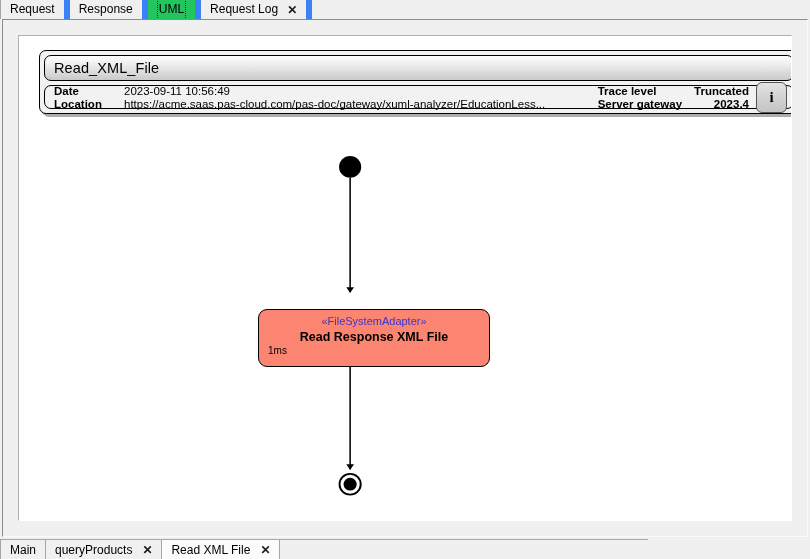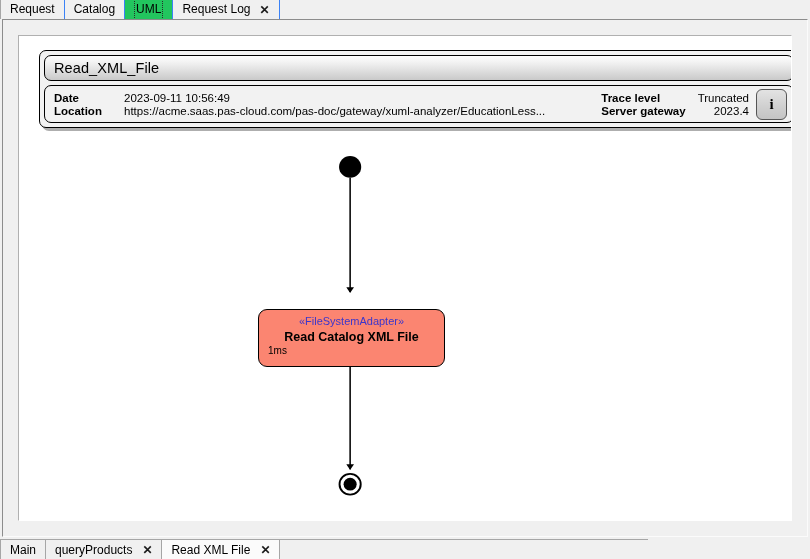--- a/index.html
+++ b/index.html
@@ -29,21 +29,21 @@
     box-sizing: border-box;
   }
   .ttab {
     display: flex;
     align-items: center;
     padding: 1px 9px;
     font-size: 12px;
     line-height: 19px;
     color: #000;
     background: #f0f0f0;
-    border-right: 1px solid #3b82f6;
+    border-right: 6px solid #3b82f6;
     white-space: nowrap;
     cursor: default;
     box-sizing: border-box;
   }
   .ttab:first-child { border-left: 1px solid #a6a6a6; }
   .ttab.sel {
     background: #22c55e;
     text-align: right;
   }
   .ttab.sel .ttab-label {
@@ -124,21 +124,21 @@
   }
   #title-text {
     font-size: 14.5px;
     font-weight: normal;
     letter-spacing: 0.1px;
     color: #000;
   }
   #meta-box {
     box-sizing: border-box;
     margin-top: 4px;
-    height: 38px;
+    height: 24px;
     border: 1px solid #000;
     border-radius: 7px;
     background: #f2f2f2;
     display: flex;
     align-items: center;
     padding: 0 6px 0 9px;
   }
   #meta-left {
     flex: 1 1 auto;
     display: grid;
@@ -152,21 +152,21 @@
     display: grid;
     grid-template-columns: auto auto;
     column-gap: 12px;
     row-gap: 1px;
     font-size: 11.5px;
     text-align: left;
     margin-right: 7px;
   }
   .mlabel { font-weight: bold; color: #000; white-space: nowrap; }
   .mvalue { color: #000; white-space: nowrap; overflow: hidden; text-overflow: clip; }
-  #meta-right .mvalue { text-align: right; }
+  #meta-right .mvalue { text-align: right; font-weight: bold; }
   #info-button {
     flex: 0 0 auto;
     width: 31px;
     height: 31px;
     box-sizing: border-box;
     border: 1px solid #555;
     border-radius: 6px;
     background: linear-gradient(to bottom, #e3e3e3 0%, #cfcfcf 60%, #c4c4c4 100%);
     display: flex;
     align-items: center;
@@ -182,21 +182,21 @@
   #uml-svg {
     position: absolute;
     left: 0; top: 0;
     width: 100%;
     height: 100%;
   }
   #activity-node {
     position: absolute;
     left: 239px;
     top: 273px;
-    width: 187px;
+    width: 232px;
     height: 58px;
     box-sizing: border-box;
     border: 1.5px solid #000;
     border-radius: 9px;
     background: #fb8571;
     padding: 5px 8px 3px 8px;
   }
   #node-stereotype {
     text-align: center;
     color: #3b36cc;
@@ -256,21 +256,21 @@
   }
 </style>
 </head>
 <body>
 
 <div id="top-tabbar">
   <div class="ttab">
     <span class="ttab-label">Request</span>
   </div>
   <div class="ttab">
-    <span class="ttab-label">Catalog</span>
+    <span class="ttab-label">Response</span>
   </div>
   <div class="ttab sel">
     <span class="ttab-label">UML</span>
   </div>
   <div class="ttab">
     <span class="ttab-label">Request Log</span>
     <span class="x">✕</span>
   </div>
 </div>
 
@@ -316,21 +316,21 @@
         <line x1="344" y1="150.5" x2="344" y2="272" stroke="#000" stroke-width="1.6" marker-end="url(#arrowhead)"></line>
 
         <line x1="344" y1="331" x2="344" y2="460" stroke="#000" stroke-width="1.6" marker-end="url(#arrowhead)"></line>
 
         <circle cx="344" cy="476" r="11" fill="#fff" stroke="#000" stroke-width="2"></circle>
         <circle cx="344" cy="476" r="6.8" fill="#000"></circle>
       </svg>
 
       <div id="activity-node">
         <div id="node-stereotype">«FileSystemAdapter»</div>
-        <div id="node-title">Read Catalog XML File</div>
+        <div id="node-title">Read Response XML File</div>
         <div id="node-duration">1ms</div>
       </div>
 
     </div>
   </div>
 </div>
 
 <div id="bottom-tabbar">
   <div class="btab">
     <span>Main</span>

